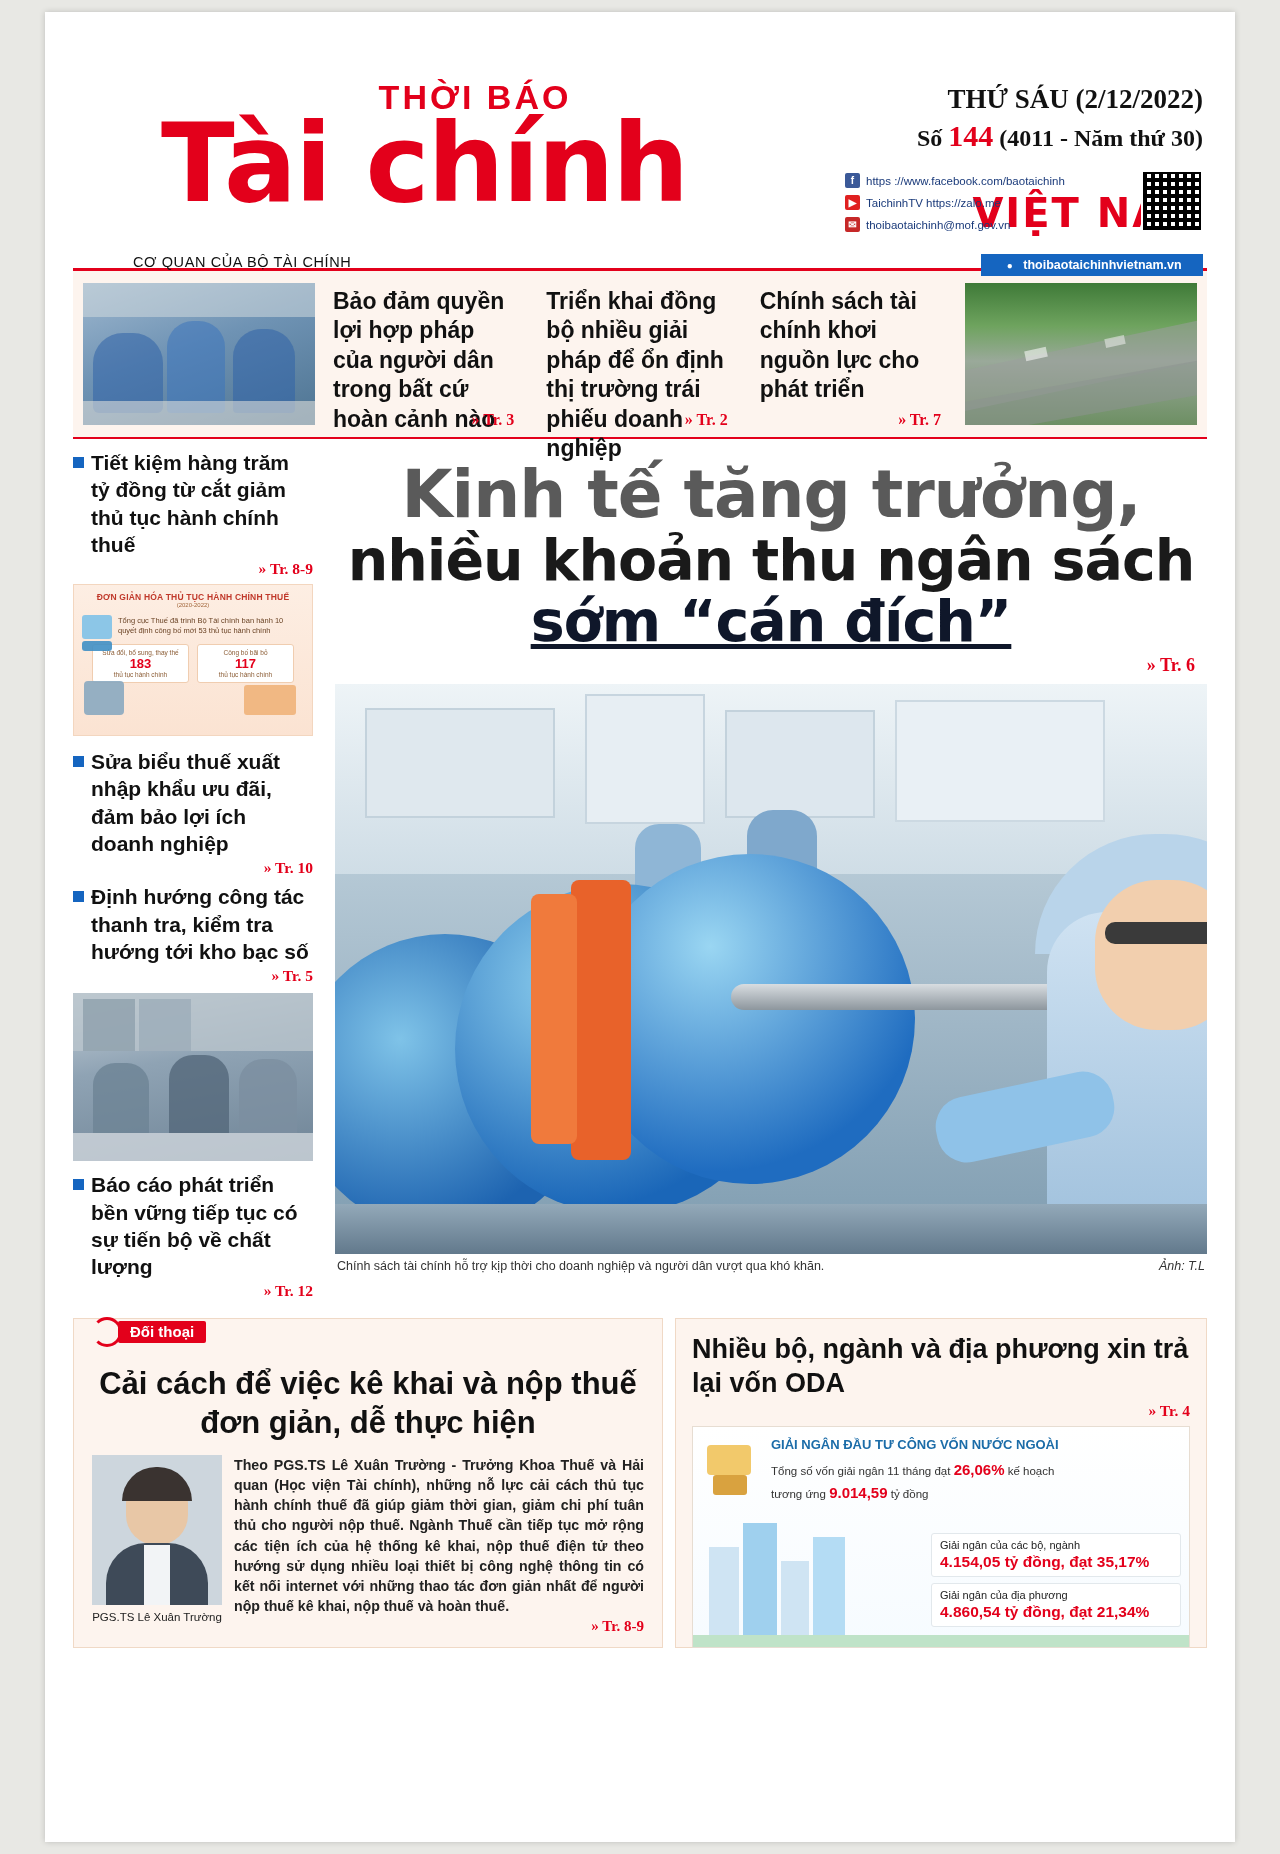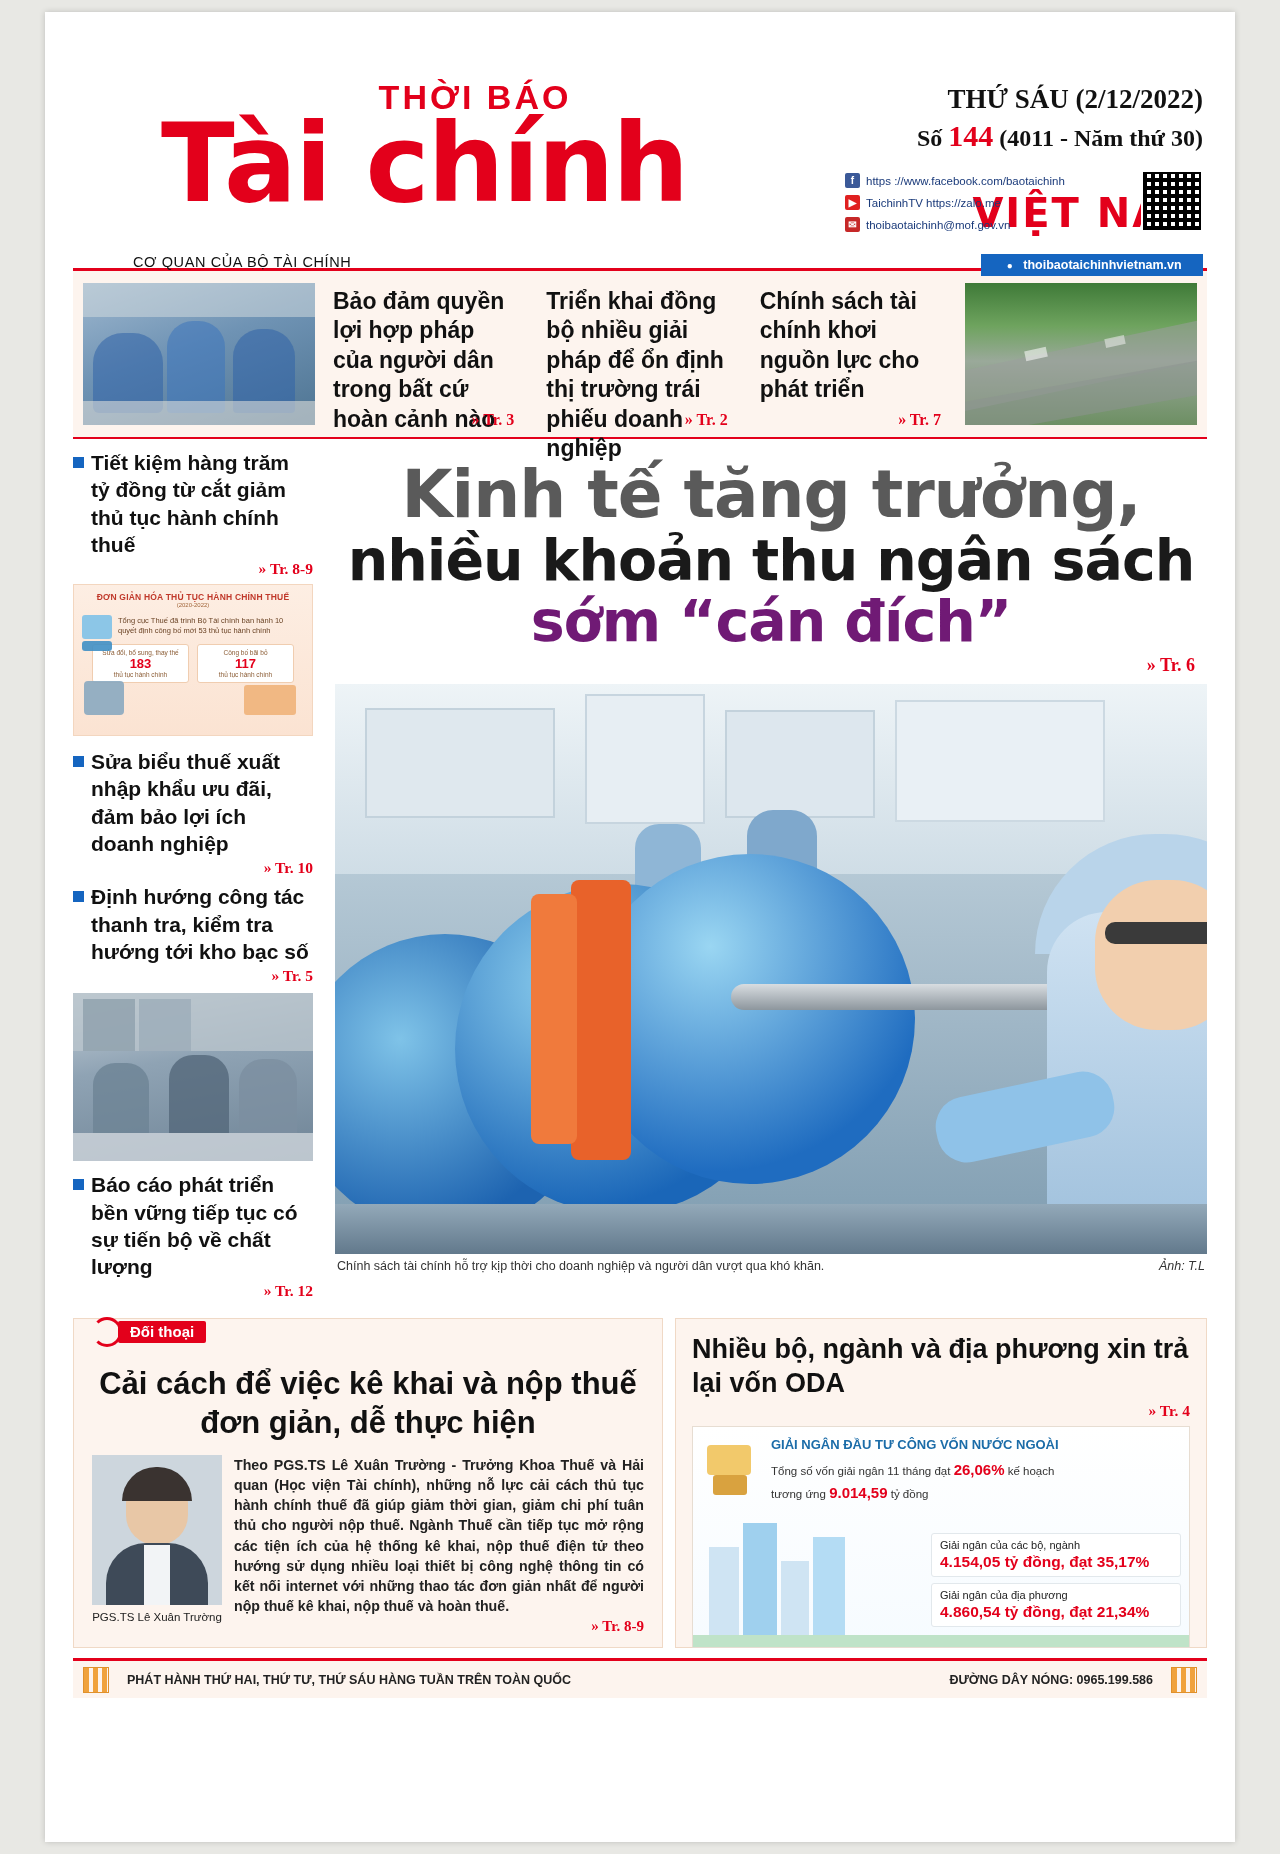--- a/index.html
+++ b/index.html
@@ -277,23 +277,24 @@
     font-size: 57px;
     color: #1a1a1a;
     line-height: 1.06;
     margin-top: 2px;
     letter-spacing: -1px;
   }
   .hl3 {
     font-family: "DejaVu Sans", sans-serif;
     font-weight: bold;
     font-size: 57px;
-    color: #701a75;
+    color: #0f172a;
     line-height: 1.06;
     letter-spacing: -1px;
+    text-decoration: underline;
   }
   .hl-page {
     text-align: right;
     color: #e3001b;
     font-weight: bold;
     font-size: 18px;
     font-family: "Liberation Serif", serif;
     margin: 4px 12px 0 0;
   }
   .main-photo {
@@ -663,19 +664,13 @@
 
         <div class="oc-bld" style="left:16px;top:120px;width:30px;height:90px;"></div>
         <div class="oc-bld" style="left:50px;top:96px;width:34px;height:114px;background:#9fd0ee;"></div>
         <div class="oc-bld" style="left:88px;top:134px;width:28px;height:76px;"></div>
         <div class="oc-bld" style="left:120px;top:110px;width:32px;height:100px;background:#b4dcf4;"></div>
         <div class="oc-bld" style="left:0;top:208px;width:100%;height:14px;background:#bfe3c8;"></div>
       </div>
     </div>
   </div>
 
-  <div class="footer">
-    <div class="foot-orn" style="left:10px"></div>
-    <div>PHÁT HÀNH THỨ HAI, THỨ TƯ, THỨ SÁU HÀNG TUẦN TRÊN TOÀN QUỐC</div>
-    <div>ĐƯỜNG DÂY NÓNG: 0965.199.586</div>
-    <div class="foot-orn" style="right:10px"></div>
-  </div>
 </div>
 
 </body></html>

